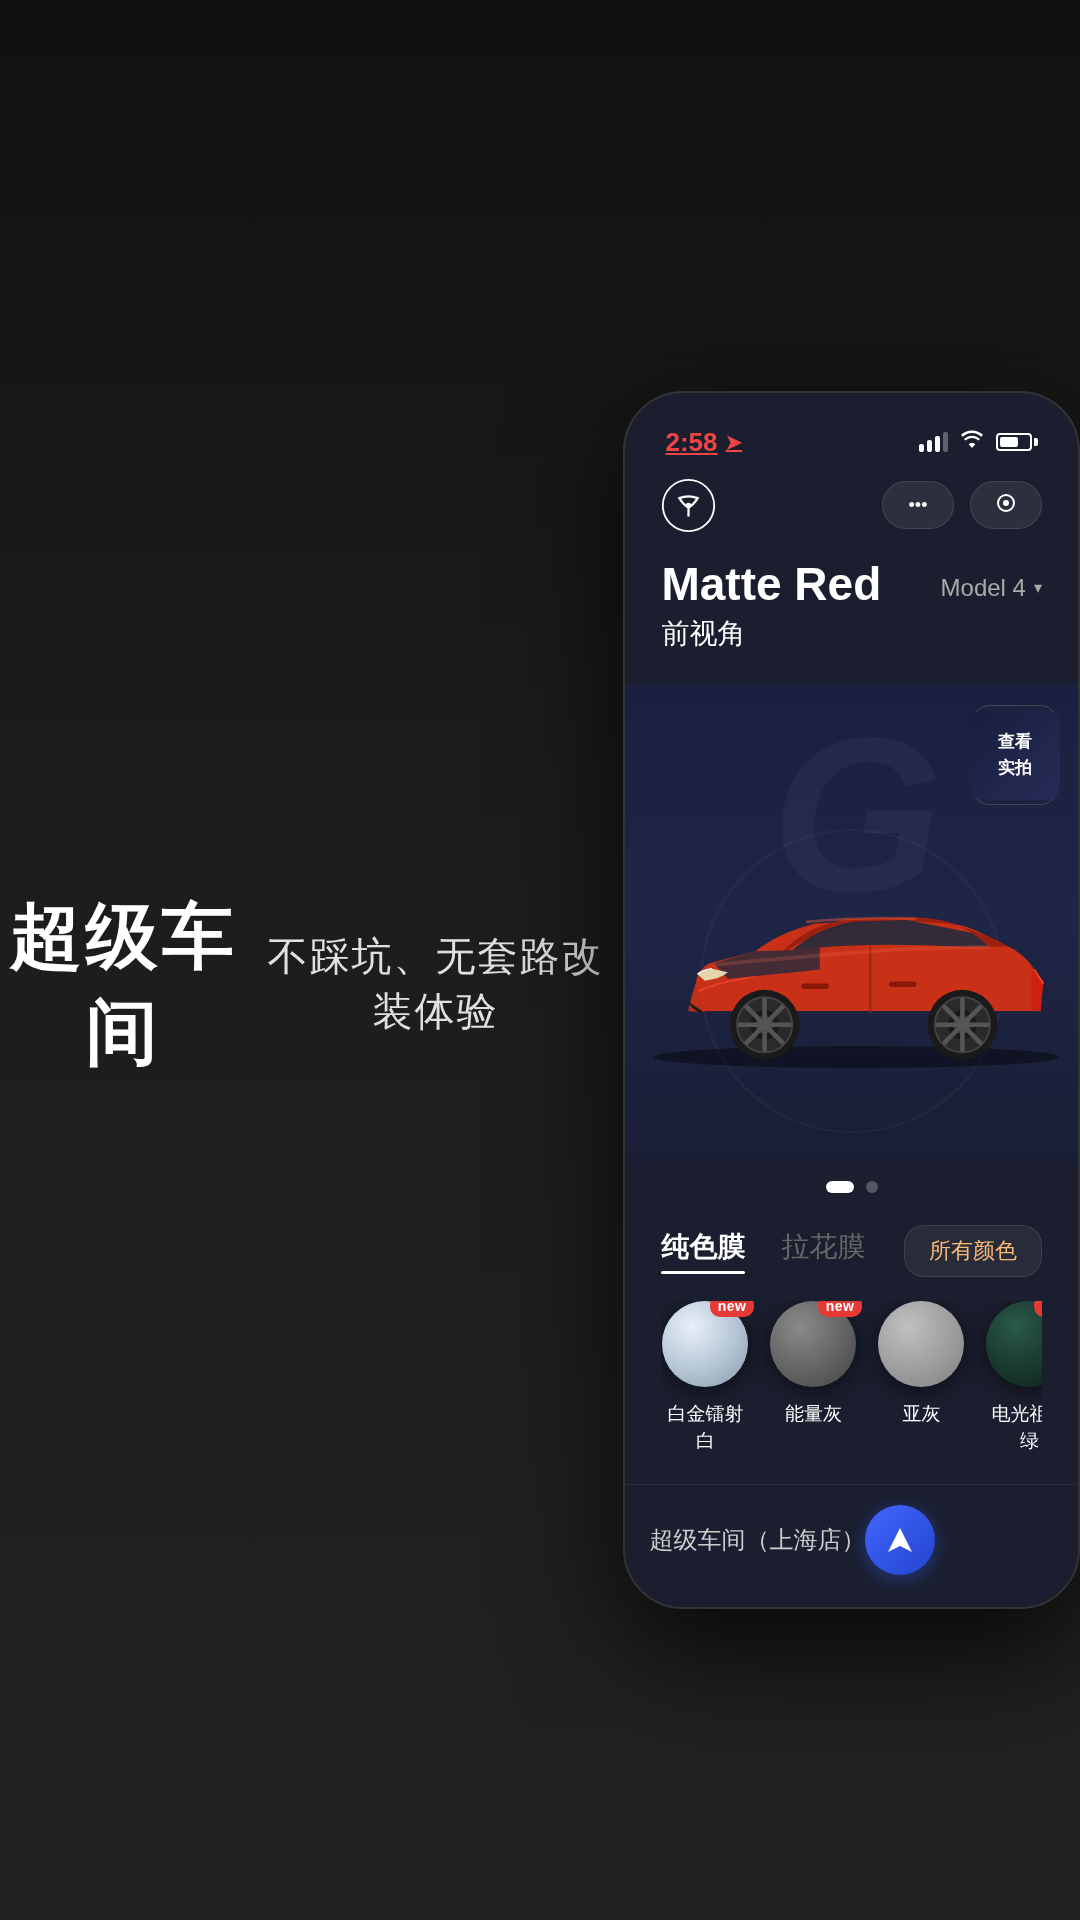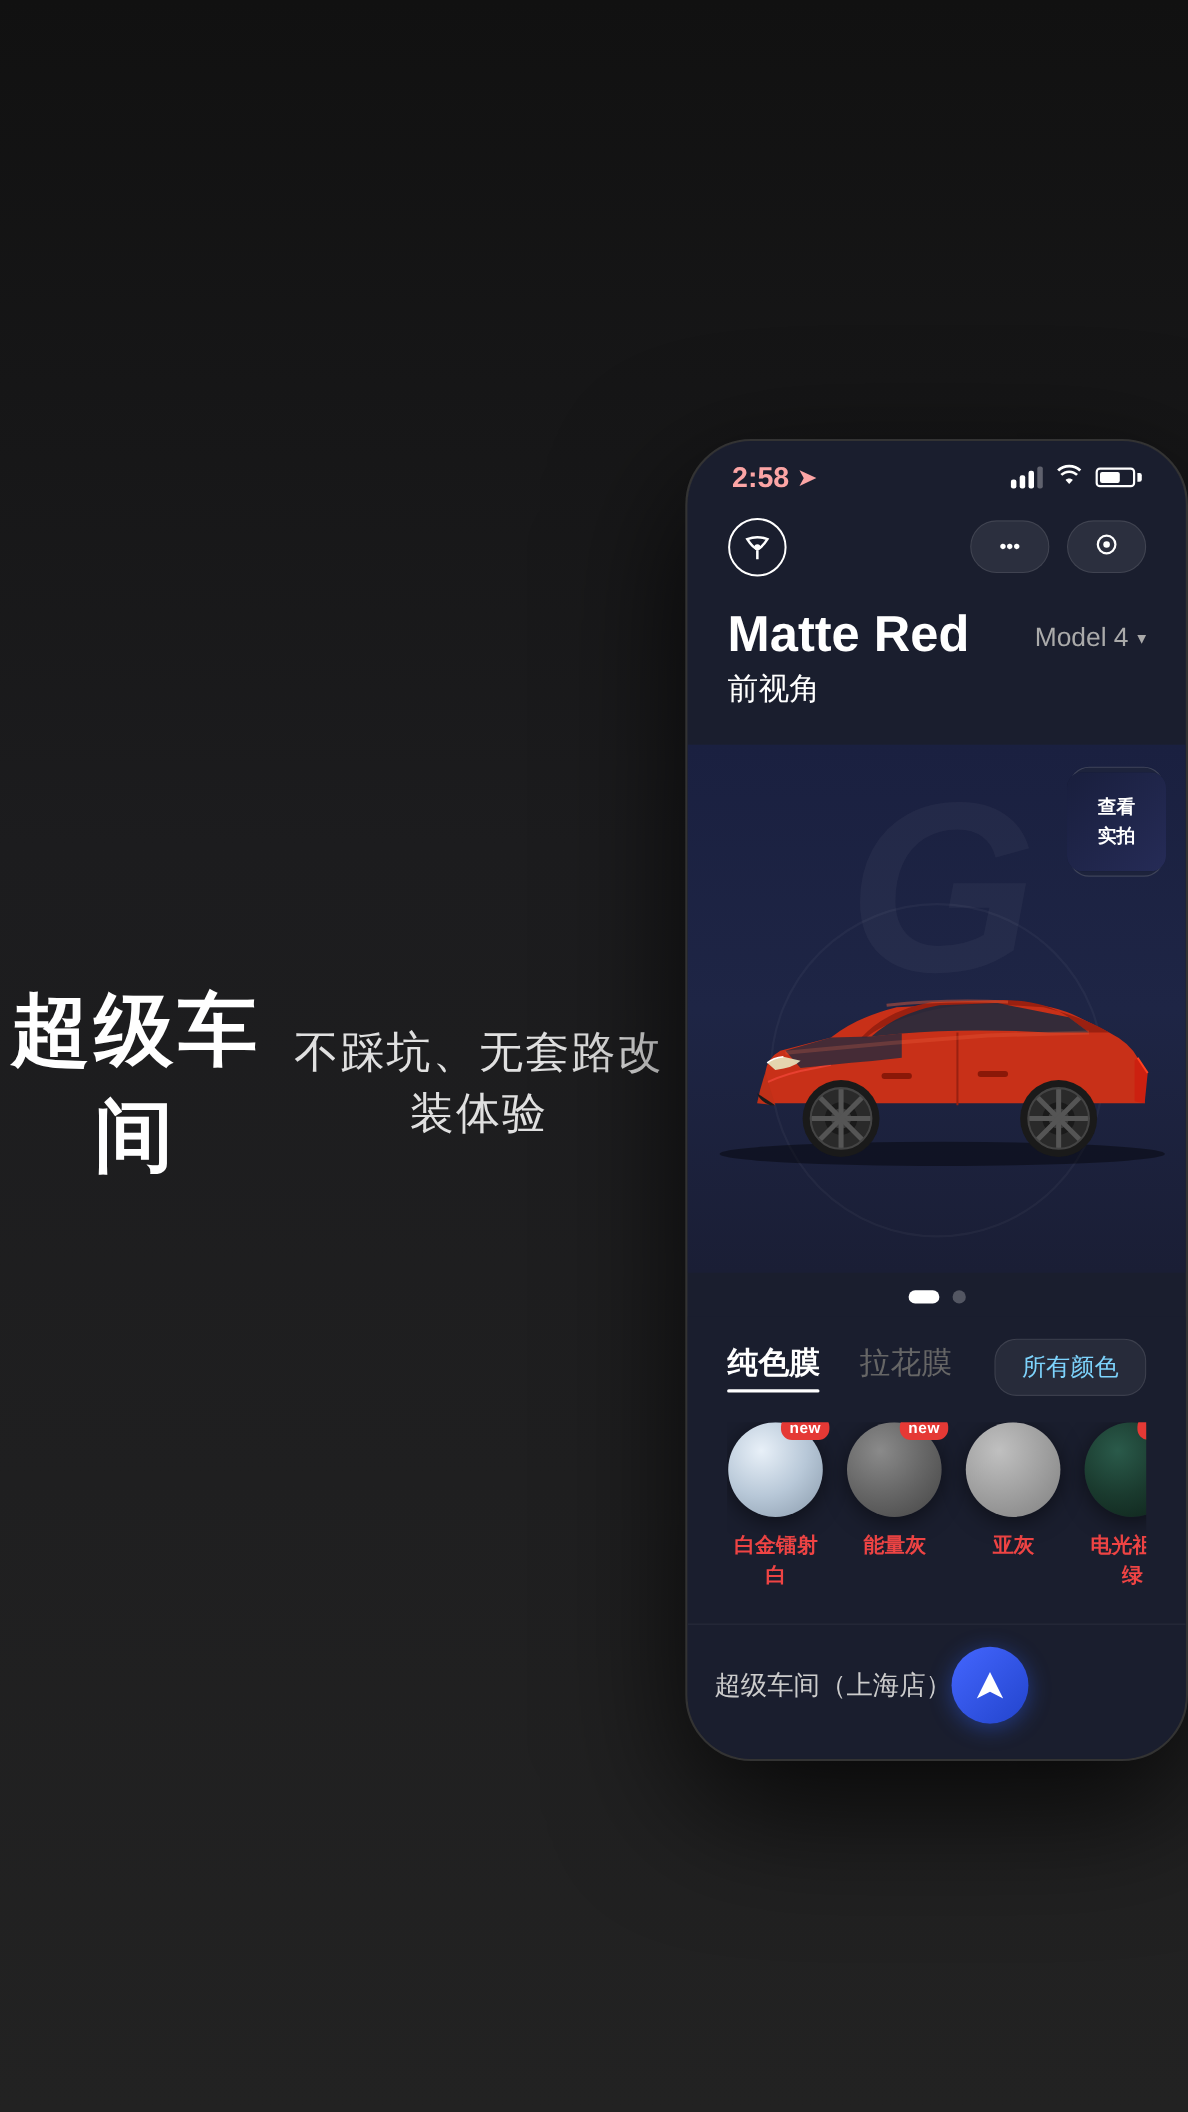--- a/index.html
+++ b/index.html
@@ -57,24 +57,25 @@
       background: #1a1e2e;
       border-radius: 58px;
       overflow: hidden;
     }
 
     
     .status-bar {
       display: flex;
       justify-content: space-between;
       align-items: center;
-      padding: 18px 40px 10px;
-      color: #fca5a5;
+      padding: 34px 40px 10px;
+      color: #ef4444;
       font-size: 24px;
       font-weight: 500;
+      text-decoration: underline;
     }
 
     .status-time {
       display: flex;
       align-items: center;
       gap: 8px;
       font-size: 26px;
       font-weight: 600;
     }
 
@@ -362,21 +363,21 @@
       border-radius: 2px;
     }
 
     .tab-item.inactive {
       color: #666666;
       font-weight: 400;
     }
 
     .all-colors-btn {
       font-size: 22px;
-      color: #7dd3fc;
+      color: #fdba74;
       background: rgba(255,255,255,0.06);
       border: 1px solid rgba(255,255,255,0.1);
       padding: 10px 24px;
       border-radius: 20px;
     }
 
     
     .color-swatches-row {
       display: flex;
       gap: 20px;
@@ -436,24 +437,23 @@
       background: radial-gradient(circle at 35% 30%, #2a5a4a, #1a3a2e, #0d2018);
     }
 
     .swatch-circle.matte-red {
       background: radial-gradient(circle at 35% 30%, #e05040, #c03020, #901810);
       box-shadow: 0 4px 20px rgba(200,40,20,0.4);
     }
 
     .swatch-label {
       font-size: 19px;
-      color: #ef4444;
+      color: #ffffff;
       text-align: center;
       line-height: 1.4;
-      font-weight: bold;
     }
 
     .swatch-label.selected {
       color: #ffffff;
       font-weight: 600;
     }
 
     
     .bottom-bar {
       background: #1a1e2e;

